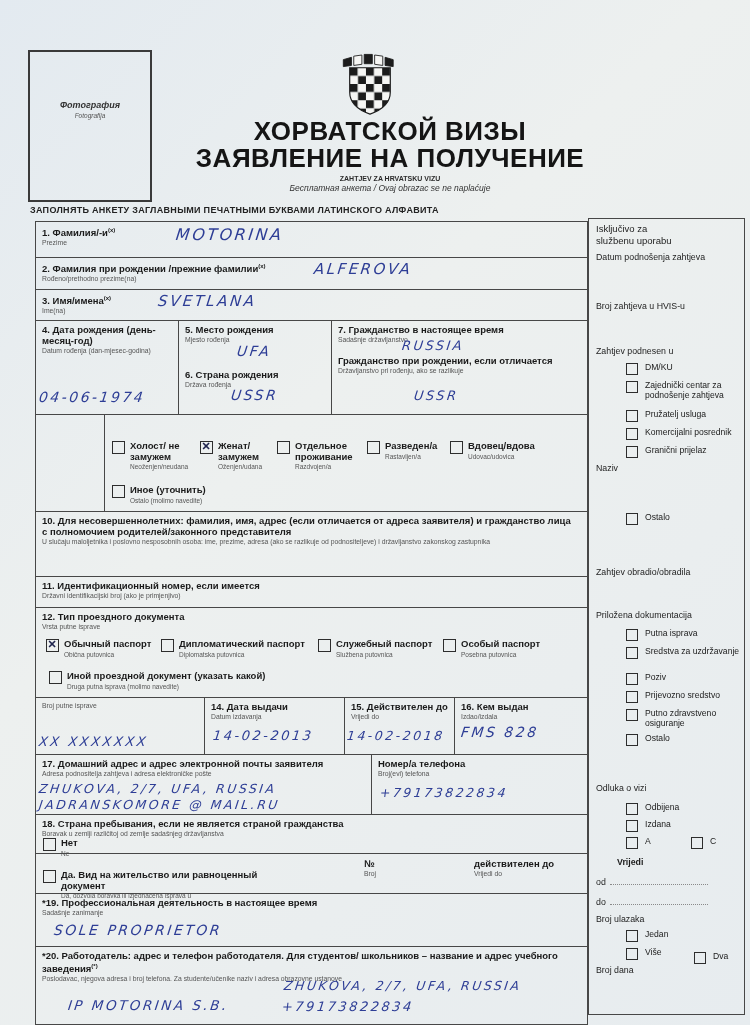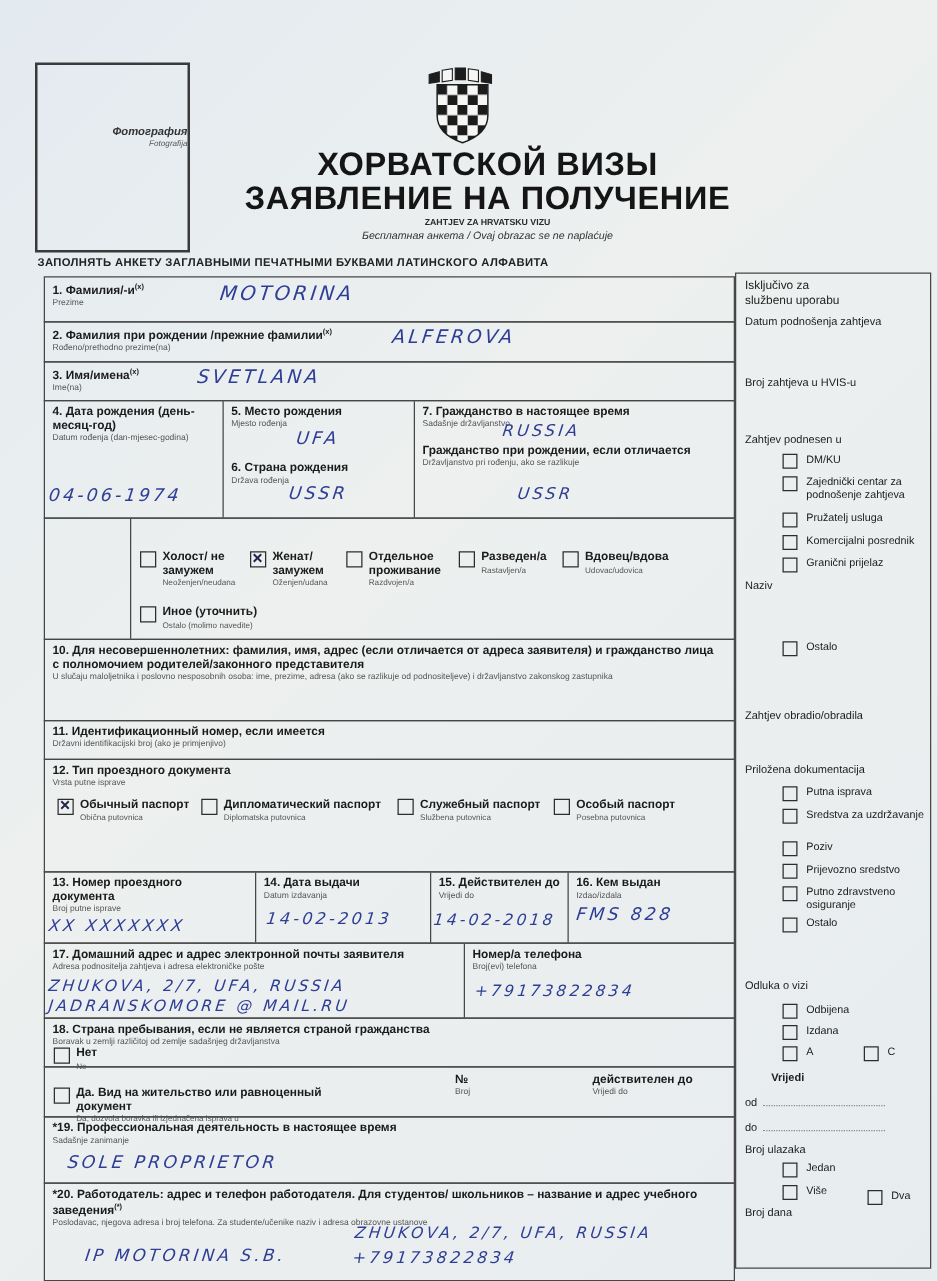--- a/index.html
+++ b/index.html
@@ -1,20 +1,20 @@
 <!DOCTYPE html>
 <html><head>
 <meta charset="utf-8">
 <style>
   html,body{margin:0;padding:0;background:#cfd6dc;}
   .page{position:relative;width:750px;height:1025px;background:linear-gradient(135deg,#e3eaf0 0%,#edf0ef 40%,#e7ecef 100%);
         font-family:"Liberation Sans", sans-serif;color:#1b1b1b;overflow:hidden;}
   
   .photo-box{position:absolute;left:28px;top:50px;width:124px;height:152px;border:2px solid #3a3a3a;
-             display:flex;flex-direction:column;align-items:flex-end;justify-content:flex-start;padding-top:48px;box-sizing:border-box;}
+             display:flex;flex-direction:column;align-items:center;justify-content:flex-start;padding-top:48px;box-sizing:border-box;}
   .photo-ru{font-size:9px;font-weight:bold;font-style:italic;color:#333;}
   .photo-hr{font-size:6.5px;font-style:italic;color:#555;margin-top:2px;}
   .coat{position:absolute;left:341px;top:50px;}
   .title{position:absolute;left:165px;top:118px;width:450px;text-align:center;}
   .t1{font-size:26px;font-weight:bold;letter-spacing:.5px;line-height:27px;color:#151515;}
   .t2{font-size:7px;font-weight:bold;margin-top:3px;color:#2b2b2b;}
   .t3{font-size:8.5px;font-style:italic;margin-top:1px;color:#333;}
   .instruction{position:absolute;left:30px;top:205px;font-size:9px;font-weight:bold;letter-spacing:.3px;color:#222;}
   
   .form{position:absolute;left:35px;top:221px;width:553px;height:804px;}
@@ -231,26 +231,32 @@
             <span class="ohr">Službena putovnica</span>
           </span>
       </div>
       <div class="opt" style="left:407px;top:31px;width:110px">
         <span class="cb"></span>
         <span class="txt">
             <span class="oru">Особый паспорт</span>
             <span class="ohr">Posebna putovnica</span>
           </span>
       </div>
+      <div class="opt" style="left:13px;top:63px;width:300px">
+        <span class="cb"></span>
+        <span class="txt">
+            <span class="oru">Иной проездной документ (указать какой)</span>
+            <span class="ohr">Druga putna isprava (molimo navedite)</span>
+          </span>
+      </div>
     </div>
 
     <div class="row r1316">
       <div class="cell" style="left:0;width:168px;border-left:none">
         <div class="lbl" style="width:150px">
-            <div class="ru">13.  Номер проездного документа</div>
         <div class="hr">Broj putne isprave</div>
           </div>
         <span class="hand" style="left: 3px; top: 36px; font-size: 13px; color: rgb(46, 62, 150);">XX XXXXXXX</span>
       </div>
       <div class="cell" style="left:168px;width:140px">
         <div class="lbl">
             <div class="ru">14.  Дата выдачи</div>
         <div class="hr">Datum izdavanja</div>
           </div>
         <span class="hand" style="left: 8px; top: 30px; font-size: 13px; color: rgb(46, 62, 150);">14-02-2013</span>

